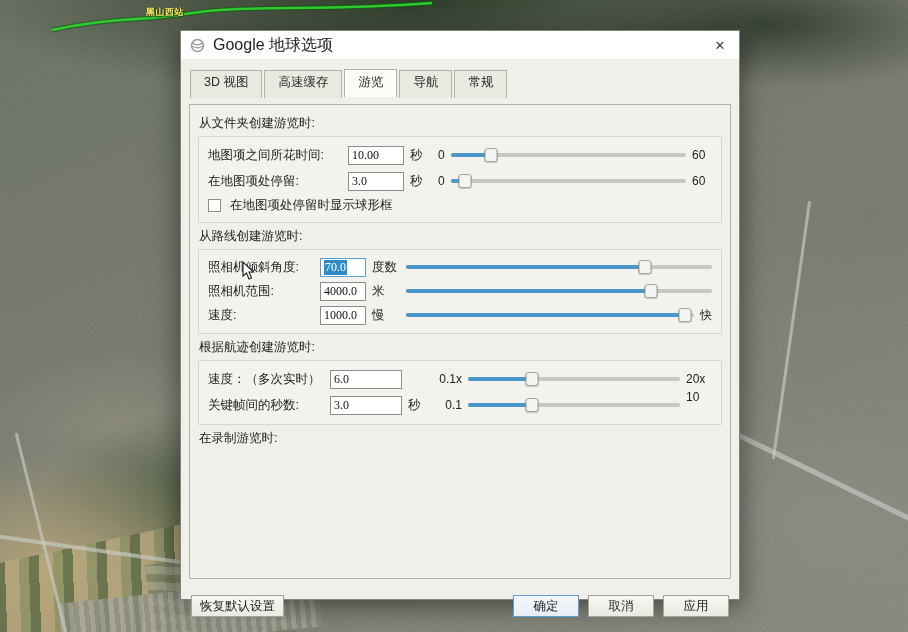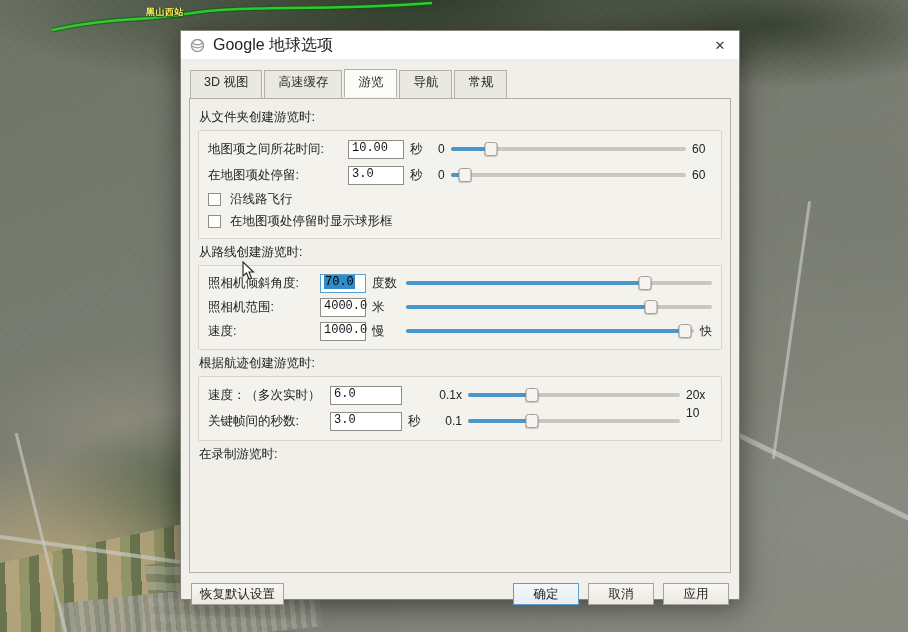--- a/index.html
+++ b/index.html
@@ -53,34 +53,34 @@
   .title-icon svg{display:block}
   .title-text{font-size:16px;color:#222}
   .close-btn{margin-left:auto;width:20px;height:20px;display:flex;align-items:center;justify-content:center;
     font-size:13px;color:#3a3a3a;cursor:default}
 
   .tabs{display:flex;padding:10px 8px 0 9px;position:relative;z-index:2}
   .tab{padding:3px 13px 4px 13px;border:1px solid #b3b1a7;border-bottom:none;background:#e9e8e1;
     margin-right:2px;font-size:12.5px;position:relative;top:1px;color:#2a2a2a}
   .tab.active{background:#fbfbf8;top:0;padding-top:4px;padding-bottom:6px;z-index:3}
 
-  .pane{margin:1px 8px;border:1px solid #b3b1a7;height:475px;background:#f0efe9;padding:5px 8px 6px 8px;
+  .pane{margin:7px 8px;border:1px solid #b3b1a7;height:475px;background:#f0efe9;padding:5px 8px 6px 8px;
     position:relative;z-index:1}
 
   .sect-title{margin:5px 0 4px 1px;color:#1c1c1c}
   .gbox{border:1px solid #d8d6cc;background:#f3f2ec;padding:5px 9px 6px 9px;margin-bottom:5px;border-radius:1px}
 
   .row{display:flex;align-items:center;height:26px;gap:6px}
   .row.tight{height:24px}
   .row.cbrow{height:22px}
   .lbl{white-space:nowrap}
-  .field{height:19px;border:1px solid #8f8d85;background:#fff;display:flex;align-items:flex-start;
-    padding:0 3px;font-size:12px;color:#111;font-family:Liberation Mono, monospace}
+  .field{height:19px;border:1px solid #8f8d85;background:#fff;display:flex;align-items:center;
+    padding:0 3px;font-size:12px;color:#111;font-family:Liberation Serif, serif}
   .field.focused{border-color:#5a9fd4}
-  .field .sel{background:var(--selection_blue);color:#000000;padding:0 1px}
+  .field .sel{background:var(--selection_blue);color:#ffffff;padding:0 1px}
   .w56{width:56px}.w46{width:46px}.w58{width:72px}
   .unit{white-space:nowrap}
   .minlbl,.maxlbl{font-size:12px;color:#222;white-space:nowrap}
   .minlbl.num{min-width:30px;text-align:right}
   .maxlbl.raised{position:relative;top:-8px}
 
   .slider{position:relative;flex:1;height:18px;min-width:60px}
   .strack{position:absolute;left:0;right:0;top:7px;height:4px;background:#c9c7c1;border-radius:2px}
   .sfill{height:100%;background:var(--accent_blue);border-radius:2px}
   .shandle{position:absolute;top:2px;width:13px;height:14px;background:#f5f4f0;border:1px solid #a39f96;
@@ -168,24 +168,20 @@
         <div class="slider">
           <div class="strack">
             <div class="sfill" style="width: 6%;"></div>
           </div>
           <div class="shandle" style="left: 6%;"></div>
         </div>
         <span class="maxlbl" style="width:20px">60</span>
       </div>
       <div class="row cbrow">
         <span class="cb"></span>
-        <span class="lbl">沿线路飞行</span>
-      </div>
-      <div class="row cbrow">
-        <span class="cb"></span>
         <span class="lbl">在地图项处停留时显示球形框</span>
       </div>
     </div>
 
     <div class="sect-title">从路线创建游览时:</div>
     <div class="gbox">
       <div class="row tight">
         <span class="lbl" style="width:106px">照相机倾斜角度:</span>
         <div class="field w46 focused">
           <span class="sel">70.0</span>

